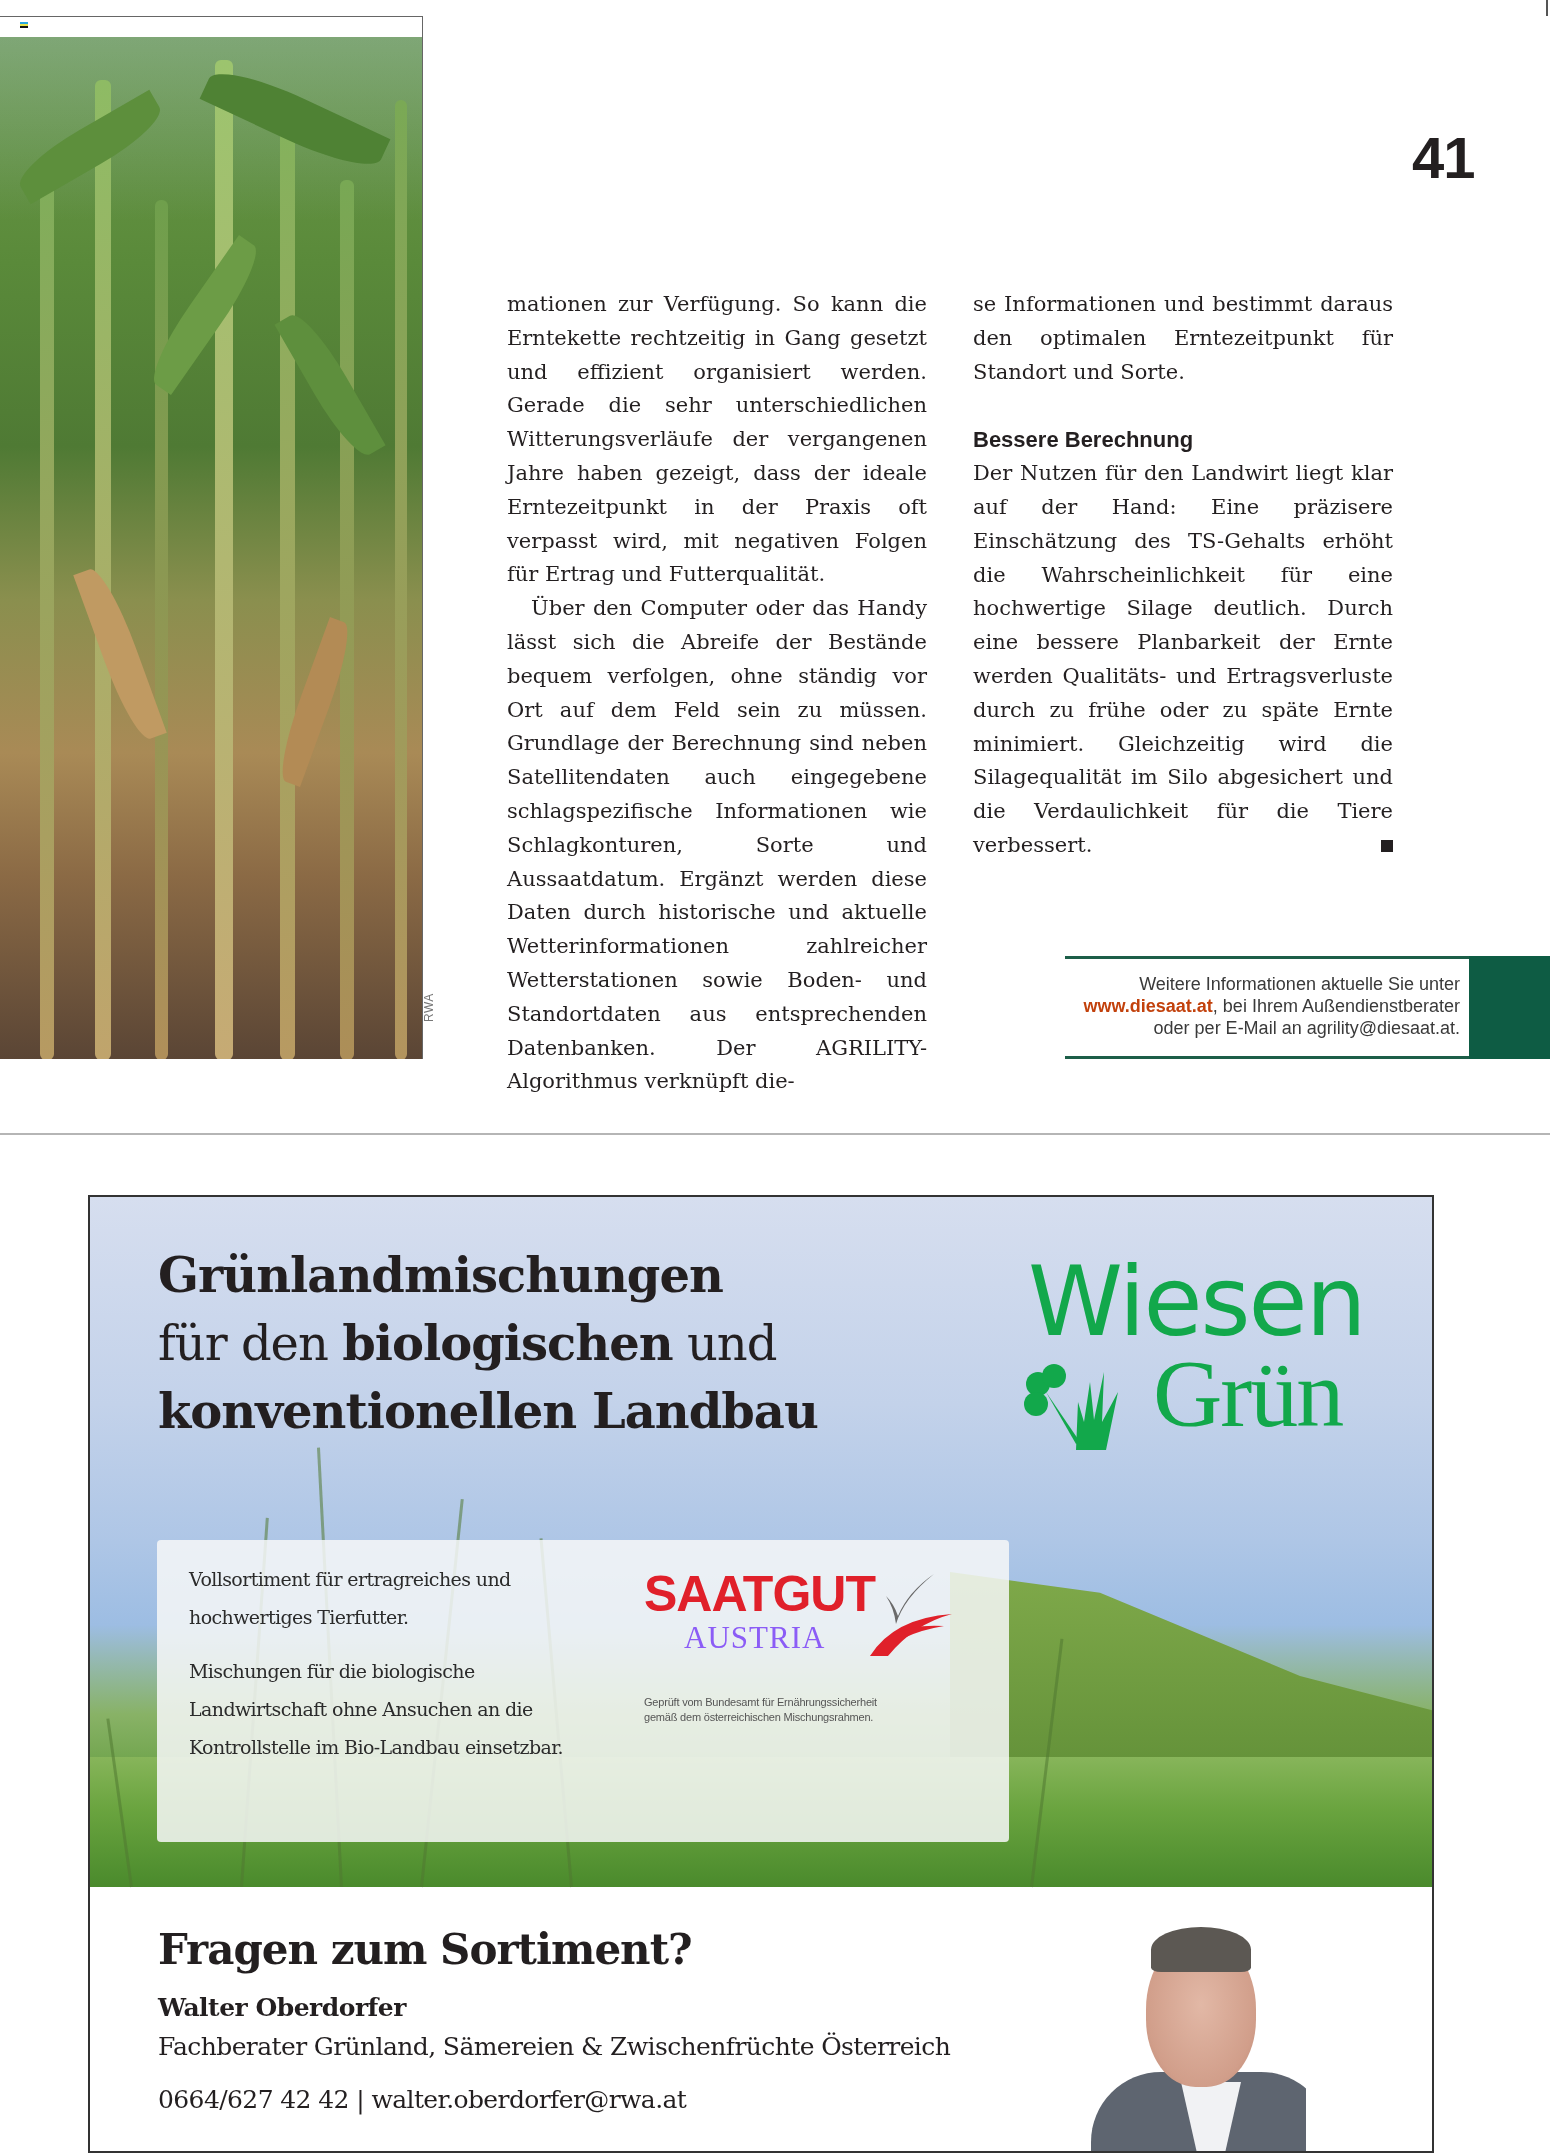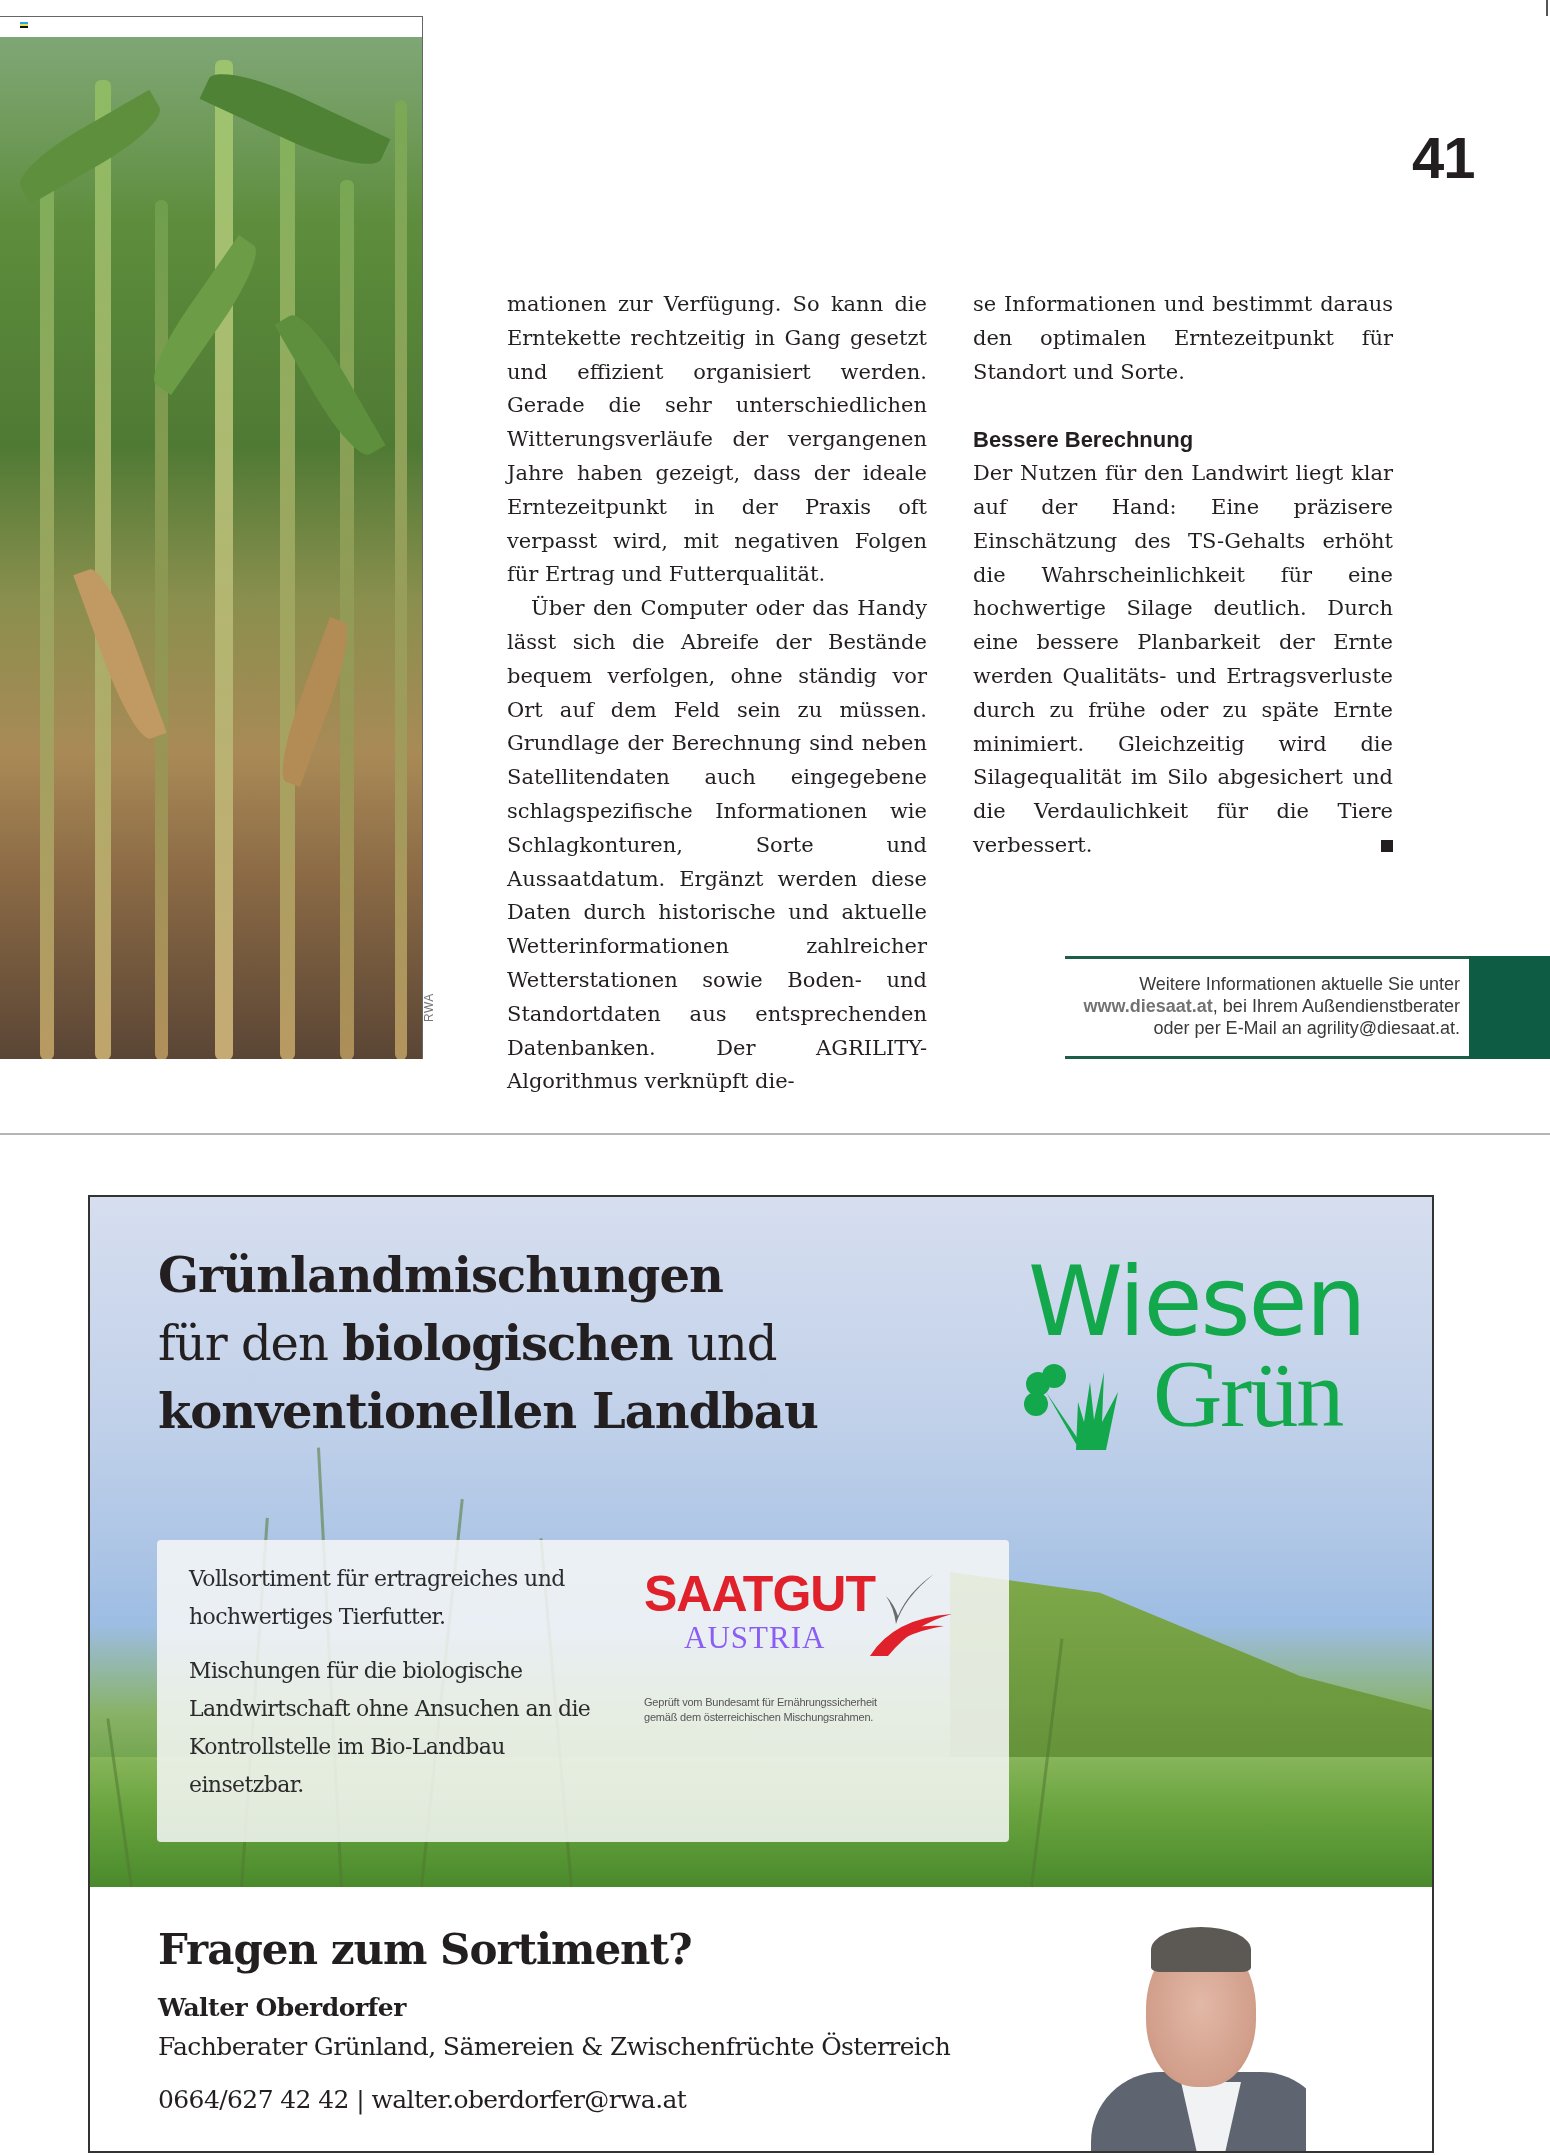--- a/index.html
+++ b/index.html
@@ -30,21 +30,21 @@
   .col p { text-align: justify; }
   .indent { text-indent: 24px; }
   .subhead { font-family: "Liberation Sans", sans-serif; font-weight: bold; font-size: 22px; margin-top: 34px; }
   .end-mark { display: inline-block; width: 12px; height: 12px; background: #231f20; float: right; margin-top: 11px; }
 
   .info-box { position: absolute; left: 1065px; top: 956px; width: 485px; height: 103px; }
   .info-box .line-top { position: absolute; left: 0; top: 0; width: 404px; height: 3px; background: #1c5e48; }
   .info-box .line-bot { position: absolute; left: 0; top: 100px; width: 404px; height: 3px; background: #1c5e48; }
   .info-box .green-block { position: absolute; left: 404px; top: 0; width: 81px; height: 103px; background: #0e5c44; }
   .info-text { position: absolute; right: 90px; top: 17px; text-align: right; font-family: "Liberation Sans", sans-serif; font-size: 18px; line-height: 22px; color: #3a3a3a; white-space: nowrap; }
-  .info-text .link { color: #737373; font-weight: bold; }
+  .info-text .link { color: #c2410c; font-weight: bold; }
 
   .divider { position: absolute; left: 0; top: 1133px; width: 1550px; height: 2px; background: #b5b5b5; }
 
   
   .ad { position: absolute; left: 88px; top: 1195px; width: 1346px; height: 958px; border: 2px solid #333; overflow: hidden; background: #fff; }
   .ad-photo { position: absolute; left: 0; top: 0; width: 1342px; height: 690px;
     background: linear-gradient(180deg, #d6deef 0%, #c3d2ea 30%, #aec6e6 50%, #9dbde3 62%, #88b266 75%, #5f9a3a 88%, #3f7d28 100%); }
   .hill { position: absolute; left: 860px; top: 375px; width: 500px; height: 260px; background: linear-gradient(180deg, #7fa94a, #5b8a34); clip-path: polygon(0 0, 30% 8%, 70% 40%, 100% 55%, 100% 100%, 0 100%); }
   .meadow { position: absolute; left: 0; top: 560px; width: 1342px; height: 130px; background: linear-gradient(180deg, #87b55a 0%, #6aa43f 40%, #4a8a2c 100%); }
   .roof { position: absolute; left: 1072px; top: 563px; width: 90px; height: 22px; background: #d0705c; }
@@ -52,21 +52,21 @@
 
   .ad-headline { position: absolute; left: 68px; top: 44px; font-family: "DejaVu Serif", serif; font-size: 48px; line-height: 68px; color: #231f20; letter-spacing: -1px; }
   .ad-headline .b { font-weight: bold; }
 
   .logo-wg { position: absolute; left: 928px; top: 55px; width: 400px; height: 200px; font-family: "DejaVu Sans", sans-serif; color: #12a84b; }
   .logo-wg .w1 { position: absolute; left: 10px; top: 0; font-size: 96px; line-height: 100px; letter-spacing: -2px; }
   .logo-wg .w2 { position: absolute; left: 135px; top: 92px; font-size: 96px; line-height: 100px; letter-spacing: -2px; font-family: Liberation Serif, serif; }
   .logo-wg svg { position: absolute; left: 0; top: 110px; }
 
   .panel { position: absolute; left: 67px; top: 343px; width: 852px; height: 302px; background: rgba(246,247,247,0.86); border-radius: 4px; }
-  .panel-text { position: absolute; left: 32px; top: 20px; font-family: "DejaVu Serif", serif; font-size: 22px; line-height: 38px; color: #2b2b2b; letter-spacing: -0.6px; }
+  .panel-text { position: absolute; left: 32px; top: 20px; font-family: "DejaVu Serif", serif; font-size: 19px; line-height: 38px; color: #2b2b2b; letter-spacing: -0.6px; }
   .panel-text p + p { margin-top: 16px; }
   .sa-logo { position: absolute; left: 487px; top: 28px; width: 340px; height: 100px; }
   .sa-1 { position: absolute; left: 0; top: 0; font-family: "Liberation Sans", sans-serif; font-weight: bold; font-size: 50px; color: #e0202a; letter-spacing: -1px; line-height: 52px; }
   .sa-2 { position: absolute; left: 40px; top: 46px; font-family: Liberation Serif, serif; font-size: 31px; color: #8b5cf6; letter-spacing: 1px; line-height: 48px; }
   .sa-logo svg { position: absolute; left: 220px; top: 0; }
   .sa-note { position: absolute; left: 487px; top: 155px; font-family: "Liberation Sans", sans-serif; font-size: 11px; line-height: 15px; color: #555; letter-spacing: -0.2px; }
 
   .contact { position: absolute; left: 68px; top: 728px; font-family: "DejaVu Serif", serif; color: #231f20; }
   .contact .q { font-weight: bold; font-size: 42px; line-height: 50px; letter-spacing: -1px; }
   .contact .name { font-weight: bold; font-size: 25px; margin-top: 18px; letter-spacing: -0.5px; }

